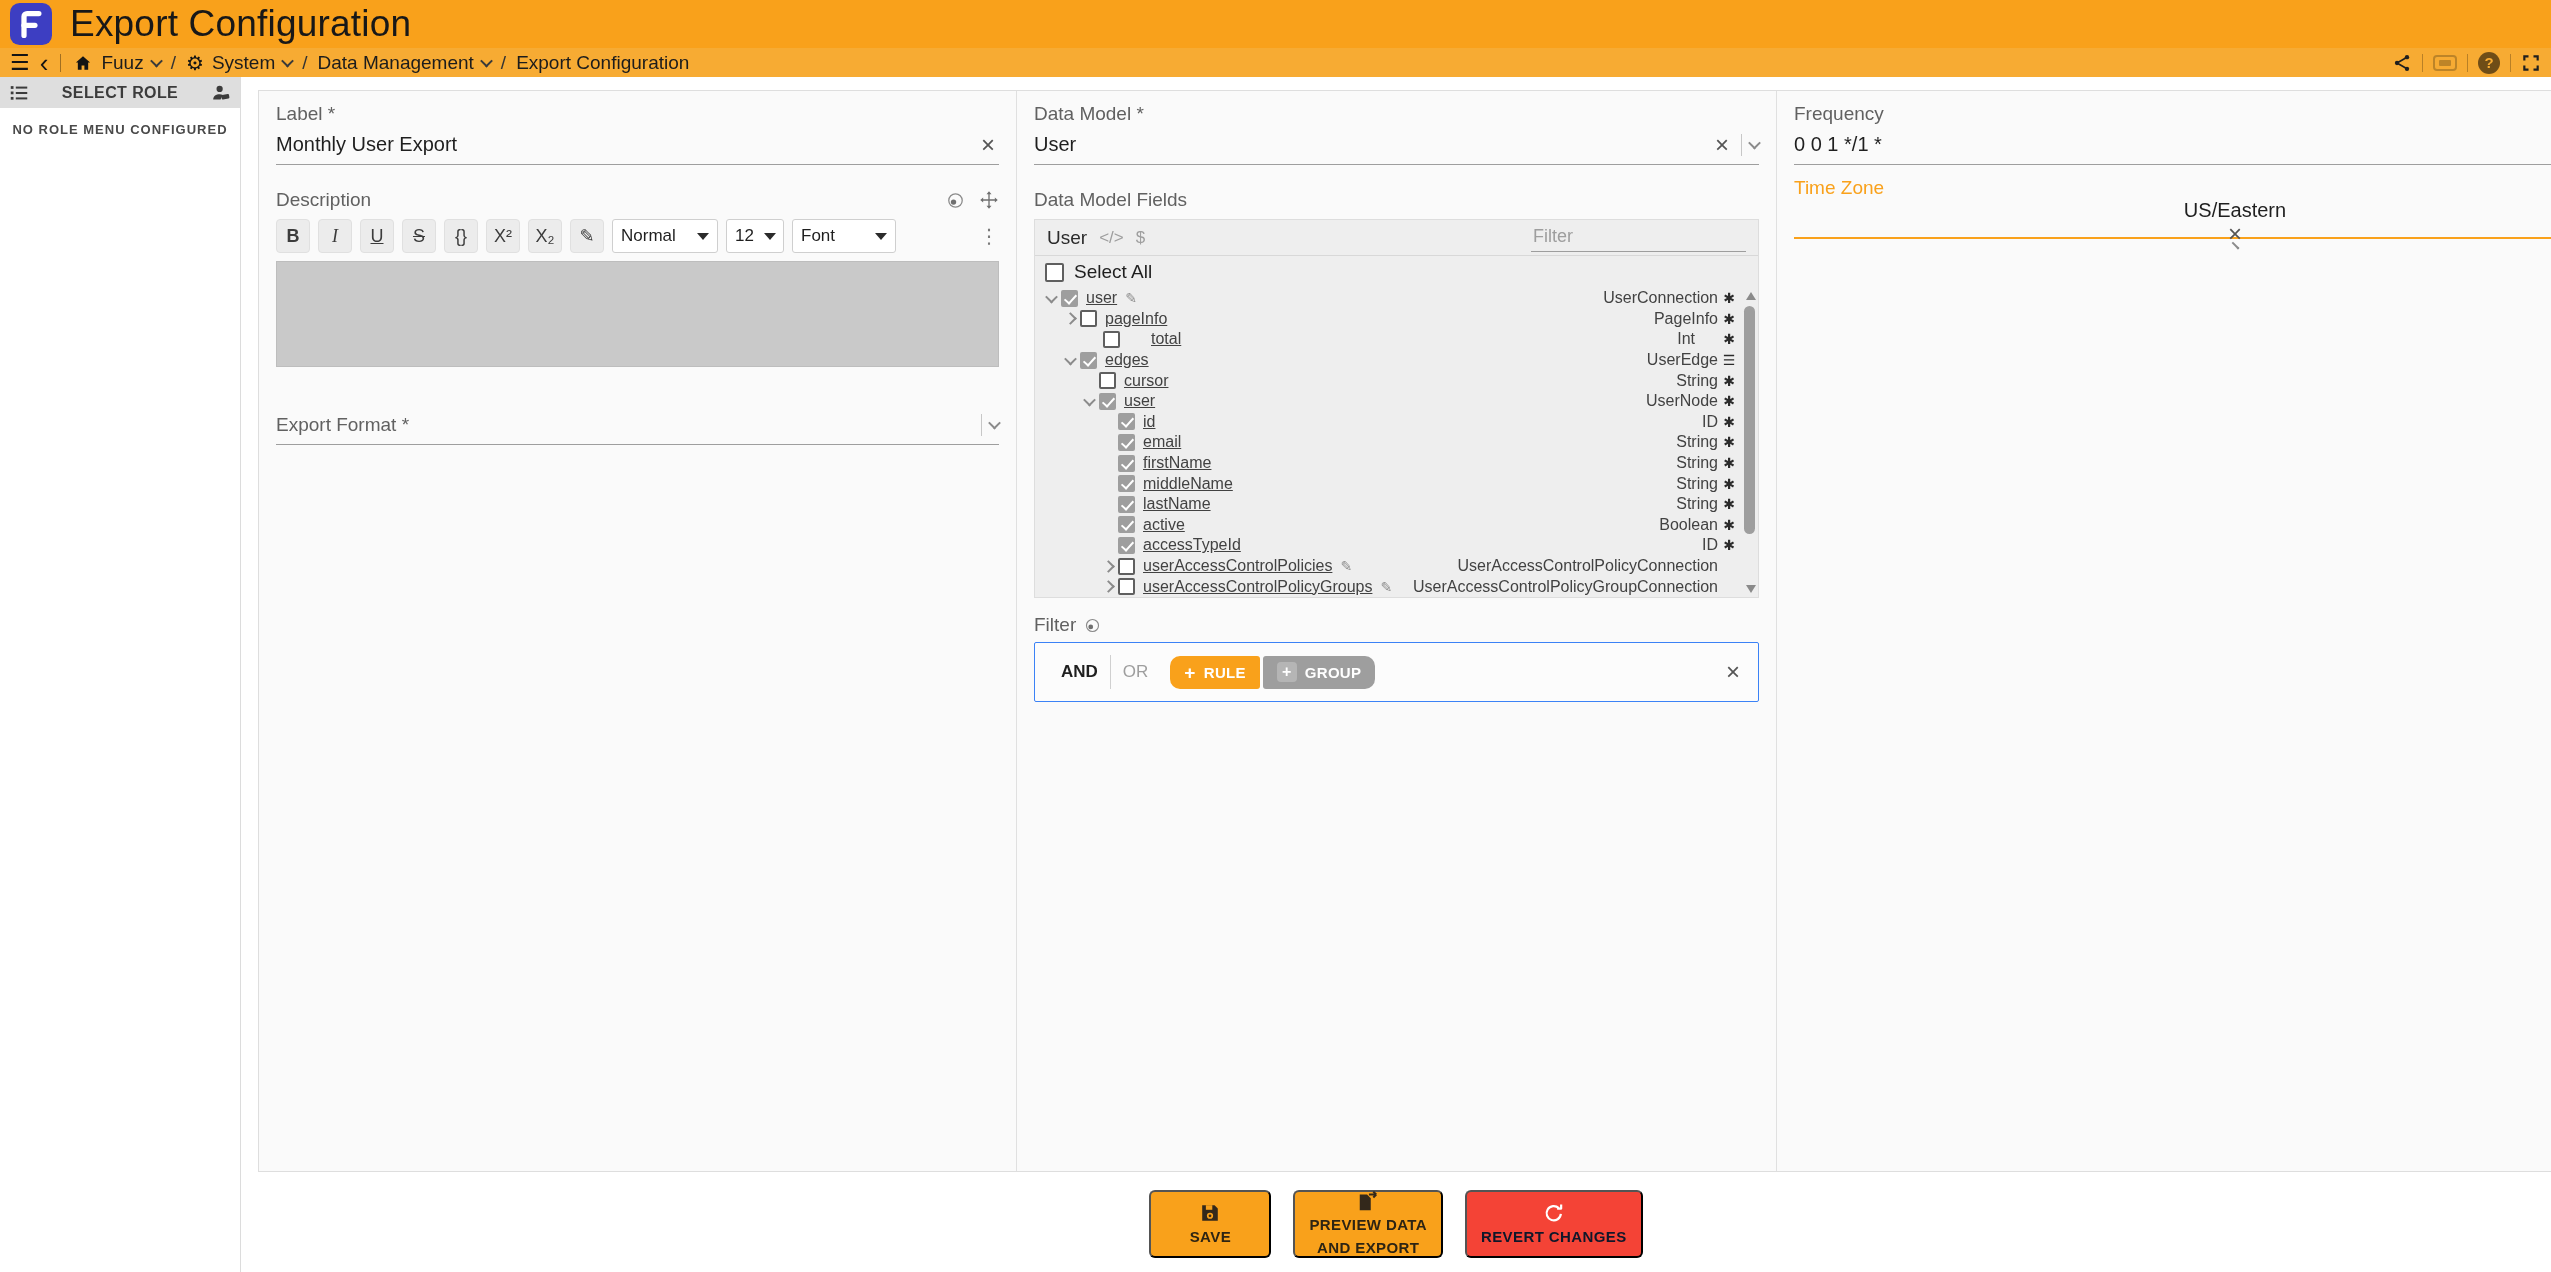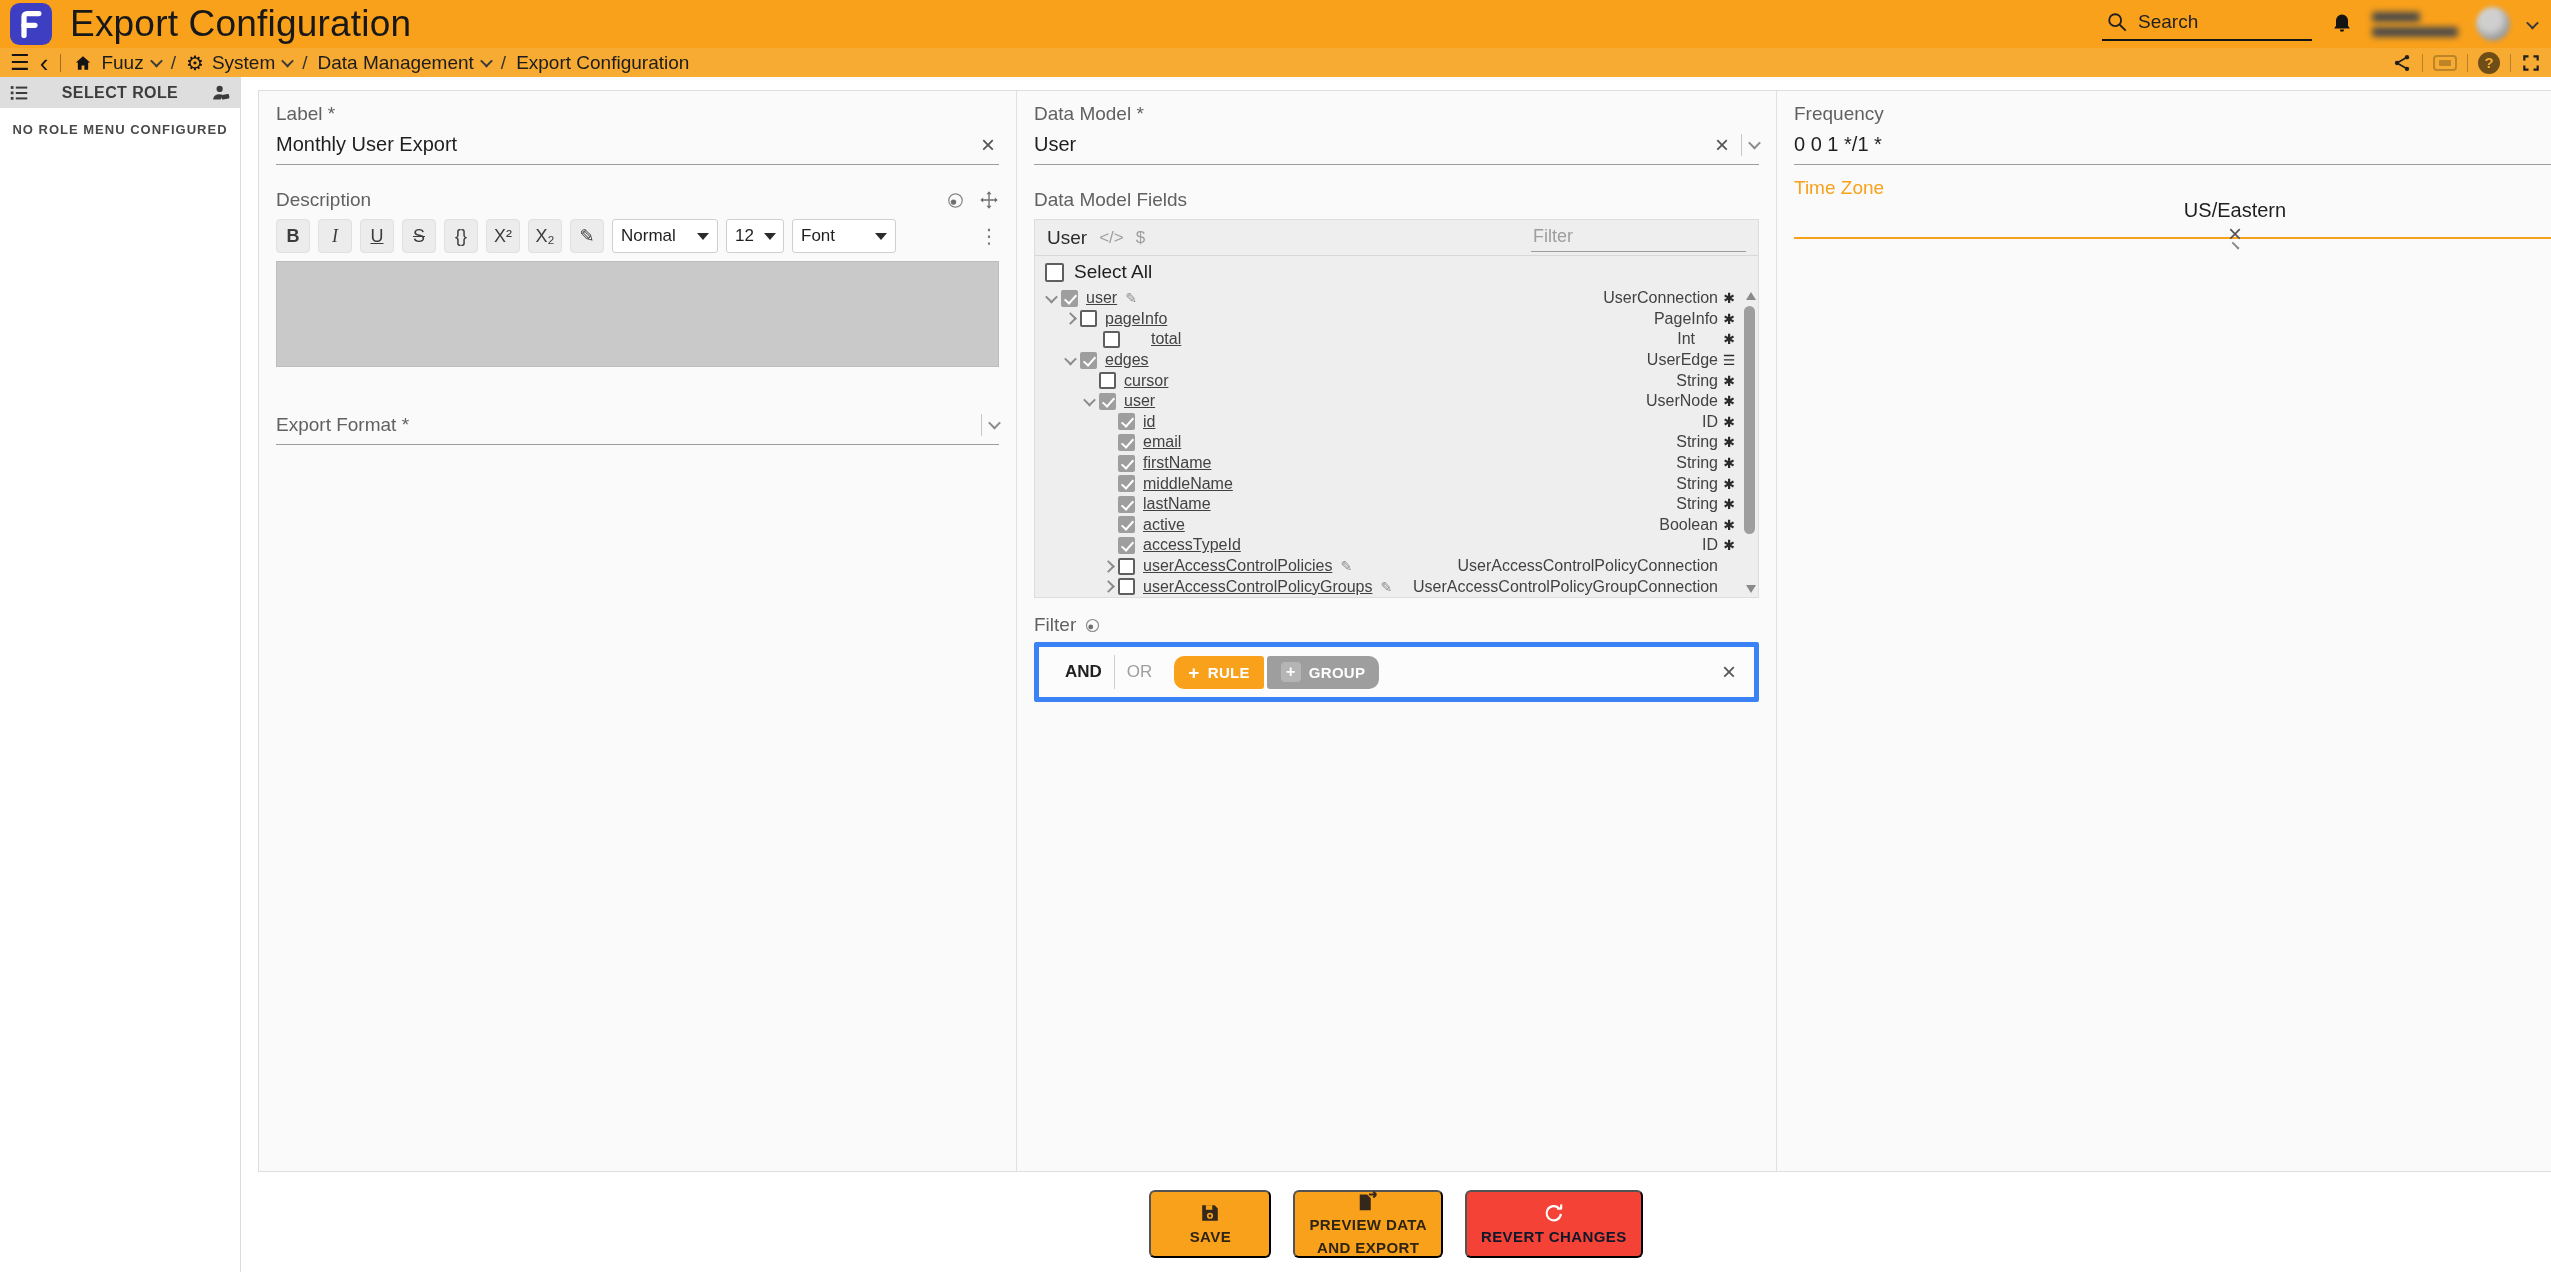--- a/index.html
+++ b/index.html
@@ -124,21 +124,21 @@
   .tree-type { font-size:16px; color:#424242; }
   .type-icon { width:22px; text-align:center; font-size:14px; color:#2b2b2b; }
   .scrollbar { position:absolute; right:2px; top:2px; bottom:2px; width:13px; }
   .sb-arrow { position:absolute; left:3px; width:0; height:0; border-left:5px solid transparent; border-right:5px solid transparent; }
   .sb-arrow.up { top:2px; border-bottom:8px solid #8a8a8a; }
   .sb-arrow.down { bottom:2px; border-top:8px solid #8a8a8a; }
   .sb-thumb { position:absolute; left:1px; top:16px; width:11px; height:228px; background:#9e9e9e; border-radius:6px; }
 
   
   .filter-head { margin-top:16px; display:flex; align-items:center; gap:8px; }
-  .filter-box { margin-top:6px; height:60px; background:#fcfcfc; border:5px solid #3b82f6; border-radius:2px;
+  .filter-box { margin-top:6px; height:60px; background:#fcfcfc; border:1px solid #3b82f6; border-radius:2px;
     display:flex; align-items:center; padding:0 14px; }
   .and-label { font-size:17px; font-weight:bold; color:#1f1f1f; padding:0 12px; }
   .or-label { font-size:17px; color:#9e9e9e; padding:0 12px; }
   .filter-vdiv { width:1px; height:34px; background:#d0d0d0; }
   .pill-btn { height:33px; border-radius:10px; display:flex; align-items:center; gap:8px; padding:0 14px;
     color:#fff; font-size:15px; font-weight:bold; letter-spacing:0.3px; }
   .pill-btn.rule { background:var(--accent,#F9A11B); margin-left:10px; border-radius:10px 3px 3px 10px; }
   .pill-btn.group { background:#9e9e9e; margin-left:3px; border-radius:3px 10px 10px 3px; }
   .plus { font-size:19px; font-weight:bold; line-height:1; }
   .plus-box { width:20px; height:20px; background:#b5b5b5; border-radius:4px; display:flex; align-items:center; justify-content:center; font-size:16px; }
@@ -160,43 +160,20 @@
 
   <header class="titlebar">
     <div class="logo">
       <svg viewBox="0 0 48 48" width="42" height="42">
         <rect width="48" height="48" rx="11" fill="#3D3EC2"></rect>
         <path d="M16 37V15.5a3.5 3.5 0 0 1 3.5-3.5H33" stroke="#fff" stroke-width="6" stroke-linecap="round" fill="none"></path>
         <path d="M16 25.5h12.5" stroke="#fff" stroke-width="6" stroke-linecap="round" fill="none"></path>
       </svg>
     </div>
     <h1 class="page-title">Export Configuration</h1>
-    <div class="titlebar-right">
-      <div class="searchbox">
-        <span>
-          <svg viewBox="0 0 24 24" width="22" height="22" fill="none" stroke="#1f1f1f" stroke-width="2">
-            <circle cx="10" cy="10" r="6.5"></circle>
-              <path d="M15 15l6.5 6.5"></path>
-          </svg>
-        </span>
-        <span class="ph">Search</span>
-      </div>
-      <span class="icon-btn">
-        <svg viewBox="0 0 24 24" width="24" height="24" fill="#141414">
-          <path d="M12 2.5a6 6 0 0 0-6 6v5.2L4.2 16.5h15.6L18 13.7V8.5a6 6 0 0 0-6-6z"></path>
-          <path d="M9.8 17.5a2.2 2.2 0 0 0 4.4 0z"></path>
-        </svg>
-      </span>
-      <div class="user-blur">
-        <span class="blurbar b1"></span>
-          <span class="blurbar b2"></span>
-      </div>
-      <div class="avatar"></div>
-      <span class="chv down"></span>
-    </div>
   </header>
 
   <nav class="crumbbar">
     <span class="hamburger">☰</span>
     <span class="backchv">‹</span>
     <span class="vdiv"></span>
     <span class="seg">
       <span>
         <svg viewBox="0 0 24 24" width="20" height="20" fill="#141414">
             <path d="M12 4l-8.5 7.4h2.3V20h4.5v-5h3.4v5h4.5v-8.6h2.3z"></path>

